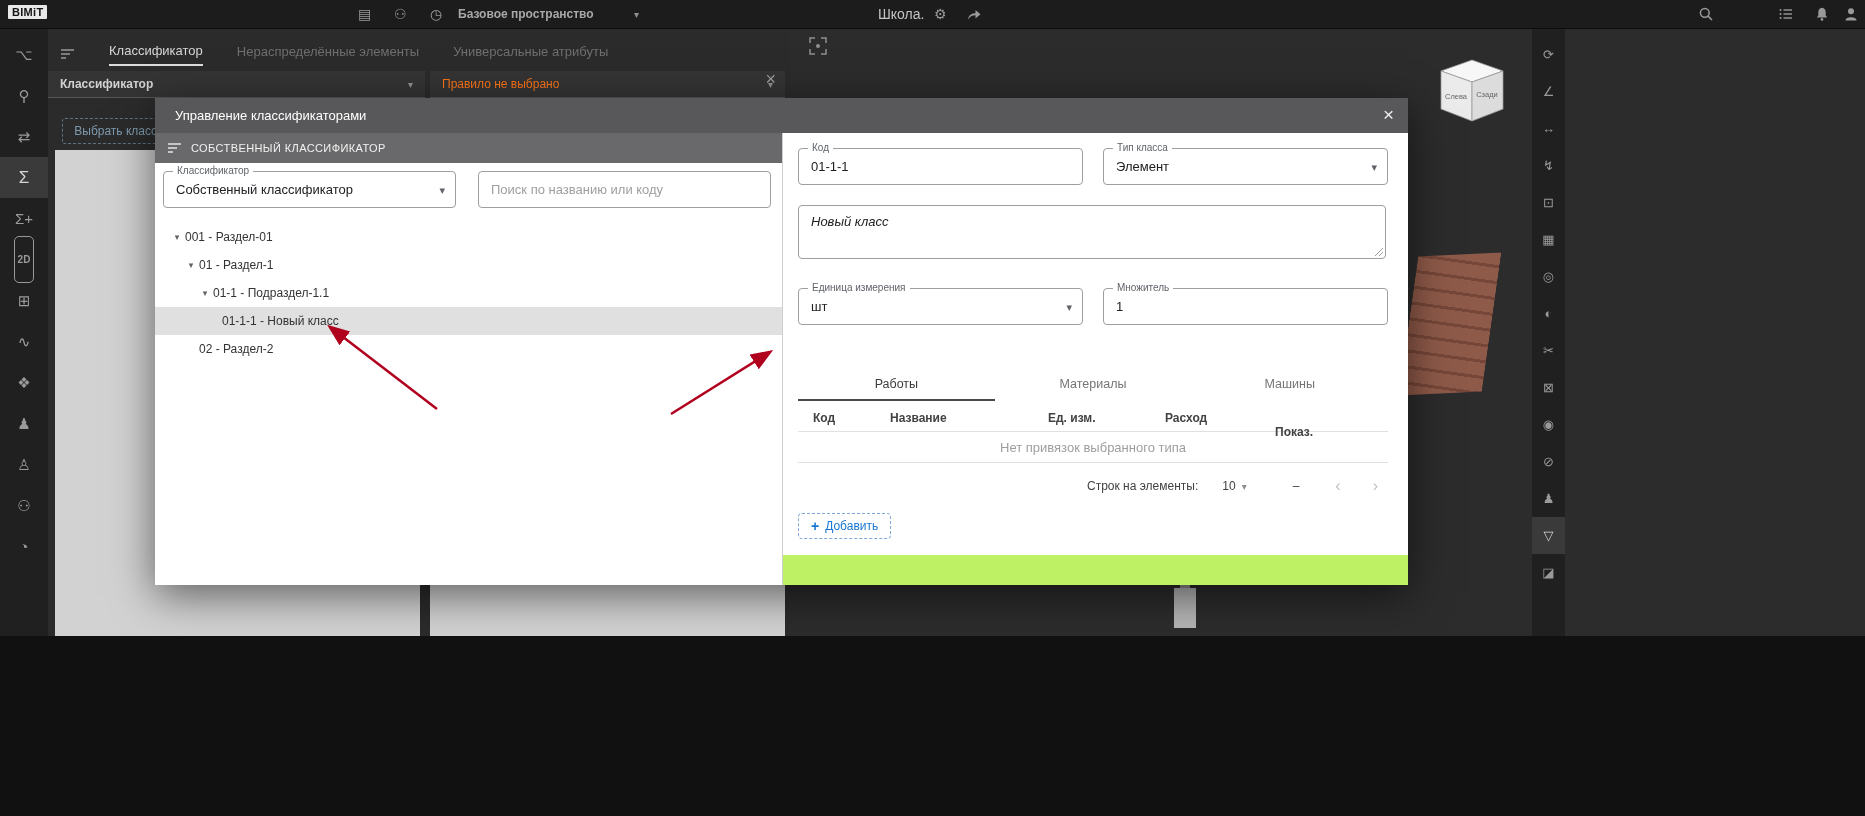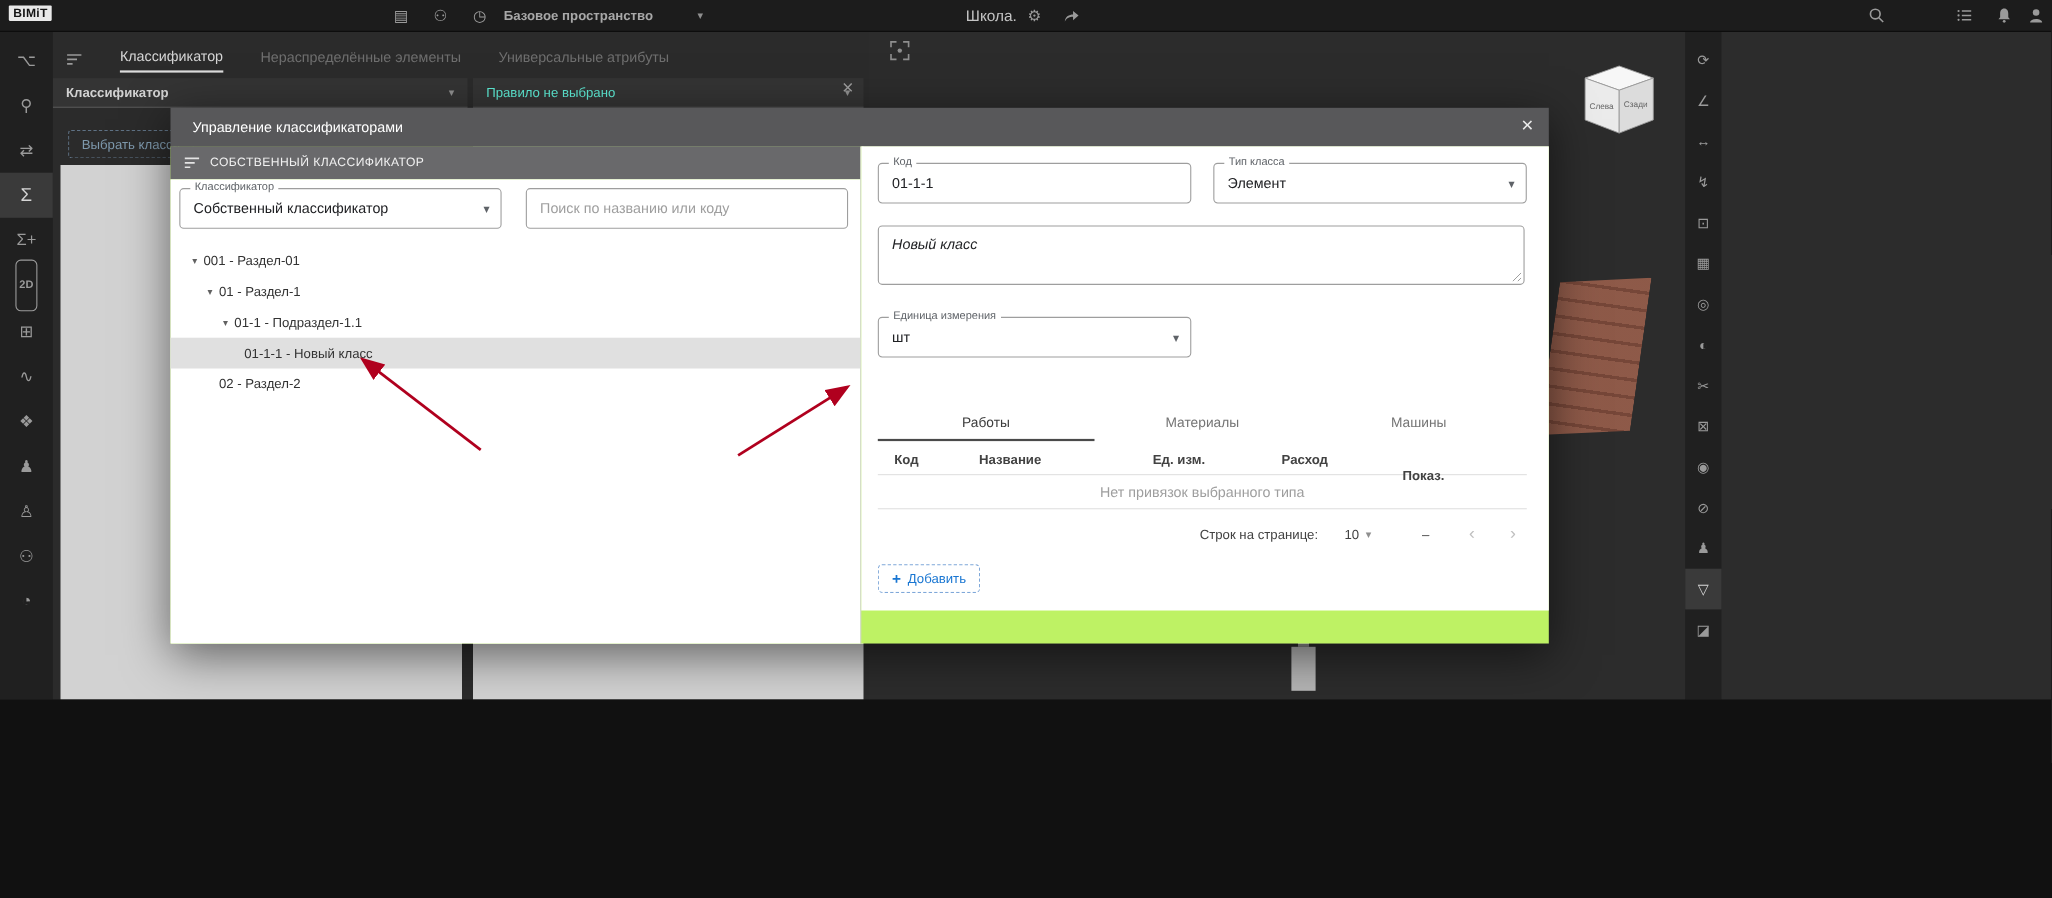--- a/index.html
+++ b/index.html
@@ -31,21 +31,21 @@
   .ptabs{display:flex;align-items:center;margin-top:12px;height:28px;padding-left:12px;gap:34px;}
   .ptab{font-size:13px;color:#6f6f6f;cursor:pointer;padding-bottom:6px;white-space:nowrap;}
   .ptab.active{color:#d6d6d6;border-bottom:2px solid #dcdcdc;}
   .pclose{position:absolute;right:14px;top:44px;color:#9e9e9e;font-size:18px;cursor:pointer;line-height:14px;}
   .pfilters{display:flex;gap:5px;margin-top:3px;}
   .pfilter{height:26px;display:flex;align-items:center;background:#343434;border-bottom:1px solid #565656;padding:0 12px;cursor:pointer;}
   .pfilter .flt{flex:1;font-size:12px;}
   .pfilter1{width:353px;}
   .pfilter2{width:331px;}
   .flt-strong{color:#d2d2d2;font-weight:bold;}
-  .flt-muted{color:#5eead4;}
+  .flt-muted{color:#f97316;}
   .select-btn{position:absolute;left:14px;top:90px;width:112px;height:24px;border:1px dashed #5f7285;border-radius:3px;color:#7e99ad;font-size:12px;display:flex;align-items:center;justify-content:center;white-space:nowrap;overflow:hidden;cursor:pointer;}
 
   
   .gpanelA{position:absolute;left:55px;top:150px;width:365px;height:522px;background:#d2d2d2;z-index:3;}
   .gpanelB{position:absolute;left:430px;top:104px;width:355px;height:568px;background:#d2d2d2;z-index:3;}
 
   
   .viewport{position:absolute;left:790px;top:28px;width:742px;height:778px;background:#2c2c2c;z-index:0;}
   .target-ic{position:absolute;left:18px;top:8px;cursor:pointer;}
   .navcube{position:absolute;left:645px;top:29px;cursor:pointer;}
@@ -395,39 +395,43 @@
           </div>
           <div class="mfield f-name">
             <span class="val">Новый класс</span>
             <span class="rsz"></span>
           </div>
           <div class="mfield f-unit">
             <span class="lab">Единица измерения</span>
             <span class="val">шт</span>
             <span class="chevd">▾</span>
           </div>
+          <div class="mfield f-mult">
+            <span class="lab">Множитель</span>
+            <span class="val">1</span>
+          </div>
 
           <div class="rtabs">
             <span class="rtab active">Работы</span>
             <span class="rtab">Материалы</span>
             <span class="rtab">Машины</span>
           </div>
 
           <div class="thead">
             <span class="thc c1">Код</span>
             <span class="thc c2">Название</span>
             <span class="thc c3">Ед. изм.</span>
             <span class="thc c4">Расход</span>
             <span class="thc c5">Показ.</span>
           </div>
 
           <div class="emptyrow">Нет привязок выбранного типа</div>
 
           <div class="pgn">
-            <span>Строк на странице:</span>
+            <span>Строк на элементы:</span>
             <span class="rpsel">
               <span>10</span>
               <span class="chev">▾</span>
             </span>
             <span class="dash">–</span>
             <span class="pnav">‹</span>
             <span class="pnav2">›</span>
           </div>
 
           <div class="addbtn">

